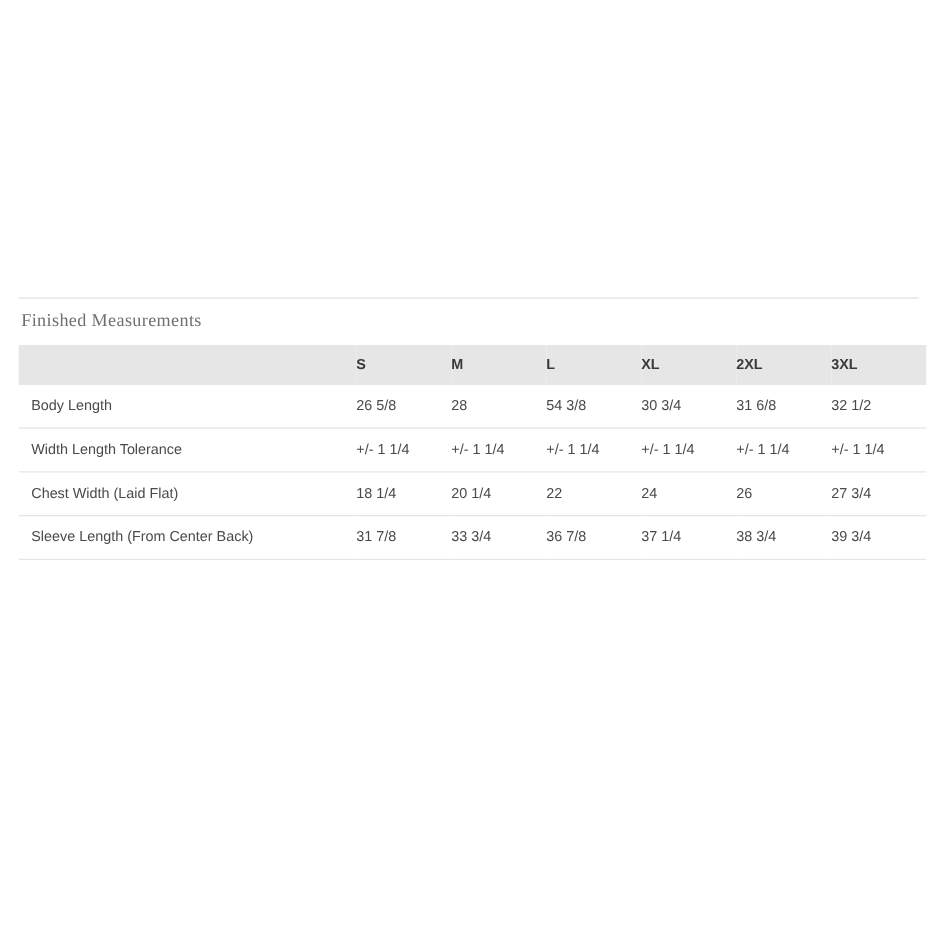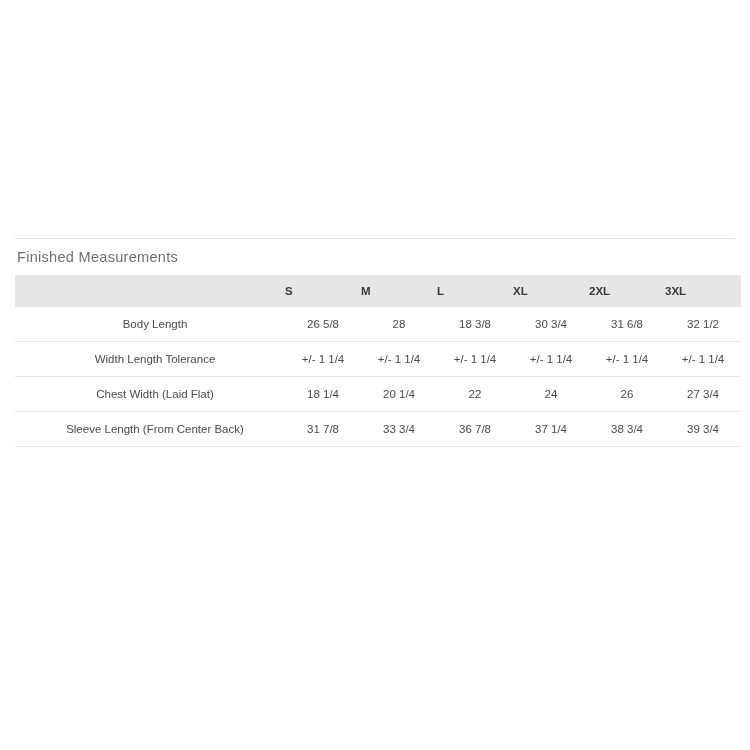--- a/index.html
+++ b/index.html
@@ -20,21 +20,21 @@
     height: 750px;
     box-sizing: border-box;
   }
   .measurements-block {
     position: absolute;
     left: 15px;
     top: 238px;
     width: 720px;
   }
   .section-title {
-    font-family: Liberation Sans, sans-serif;
+    font-family: Liberation Serif, serif;
     font-size: 14.5px;
     color: #6f6f6f;
     letter-spacing: 0.3px;
     padding: 0 0 10px 2px;
     border-top: 1px solid #e2e2e2;
     padding-top: 10px;
   }
   table.size-table {
     border-collapse: collapse;
     width: 720px;
@@ -45,21 +45,21 @@
     font-size: 11.5px;
     font-weight: bold;
     color: #3a3a3a;
     text-align: left;
     padding: 9px 0 9px 0;
     height: 14px;
   }
   table.size-table tbody td {
     font-size: 11.5px;
     color: #4a4a4a;
-    text-align: center;
+    text-align: left;
     padding: 11px 0 11px 0;
     border-bottom: 1px solid #e6e6e6;
     white-space: nowrap;
   }
   table.size-table tbody tr:first-child td {
     border-top: none;
   }
   .col-label {
     width: 260px;
     padding-left: 10px !important;
@@ -89,21 +89,21 @@
           <th class="col-size">XL</th>
           <th class="col-size">2XL</th>
           <th class="col-size">3XL</th>
         </tr>
       </thead>
       <tbody>
         <tr>
           <td class="col-label">Body Length</td>
           <td class="col-size">26 5/8</td>
           <td class="col-size">28</td>
-          <td class="col-size">18 3/8</td>
+          <td class="col-size">54 3/8</td>
           <td class="col-size">30 3/4</td>
           <td class="col-size">31 6/8</td>
           <td class="col-size">32 1/2</td>
         </tr>
         <tr>
           <td class="col-label">Width Length Tolerance</td>
           <td class="col-size">+/- 1 1/4</td>
           <td class="col-size">+/- 1 1/4</td>
           <td class="col-size">+/- 1 1/4</td>
           <td class="col-size">+/- 1 1/4</td>

